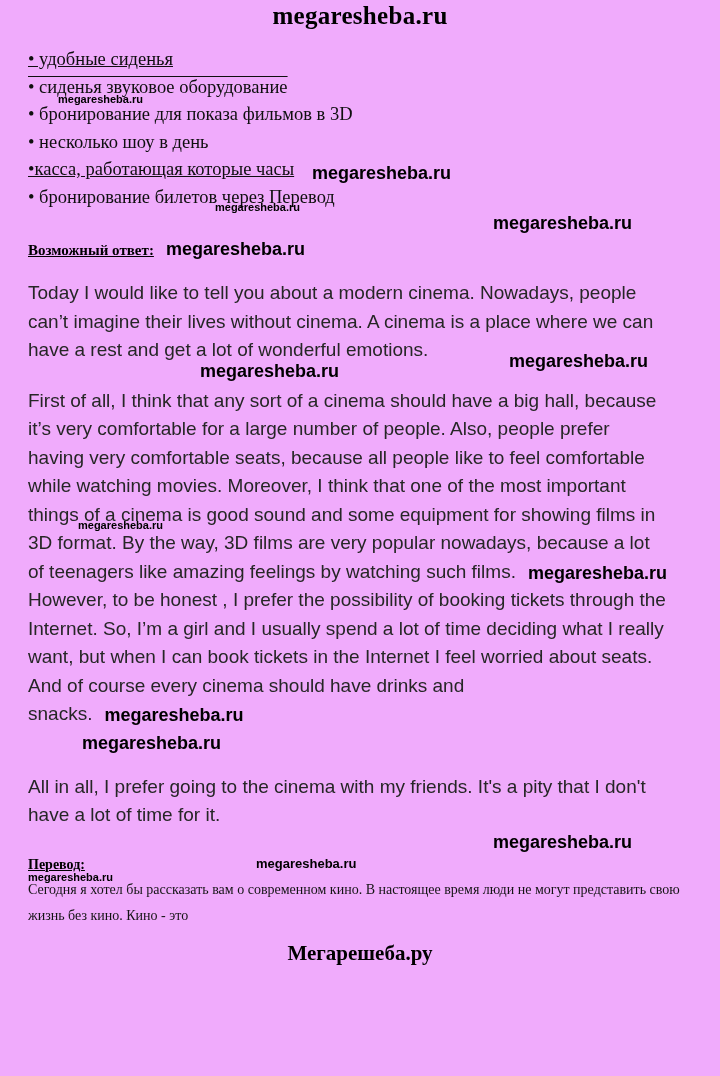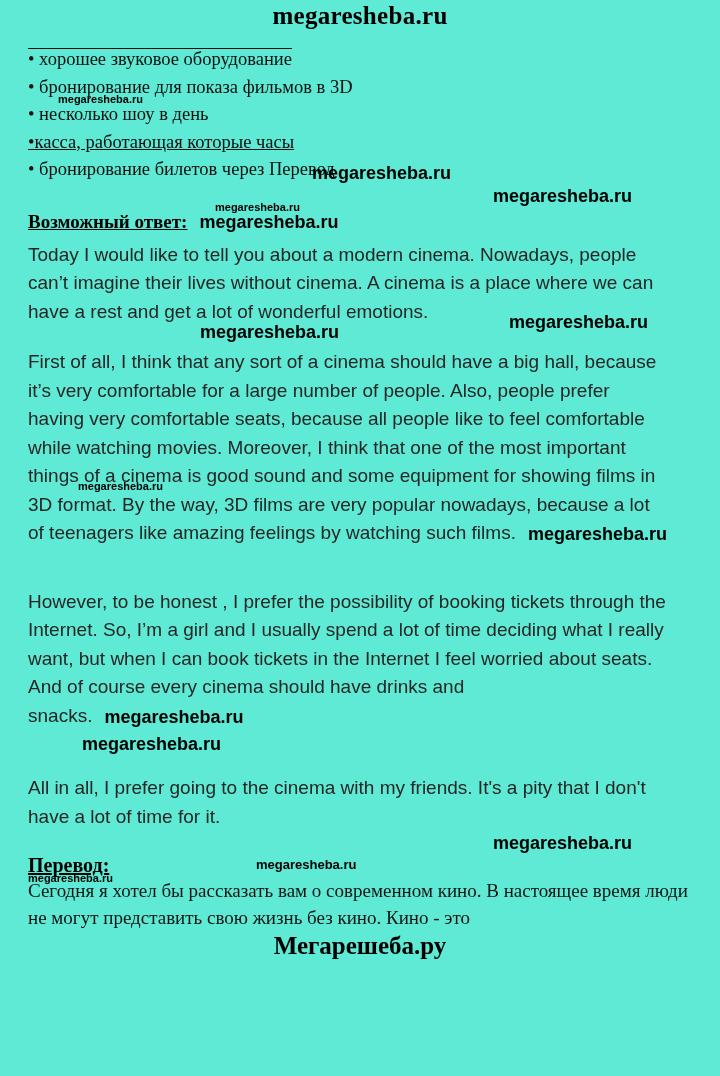--- a/index.html
+++ b/index.html
@@ -1,18 +1,18 @@
 <!DOCTYPE html>
 <html><head>
 <meta charset="utf-8">
 <style>
   * { margin:0; padding:0; box-sizing:border-box; }
   html,body { background:#ffffff; }
   body { width:720px; font-family:"Liberation Serif", serif; color:#111; }
-  .page { position:relative; width:720px; height:1076px; padding:0 28px; background:#5eead4; overflow:hidden; }
+  .page { position:relative; width:720px; height:1076px; padding:0 28px; background:#f0abfc; overflow:hidden; }
 
   .hdr { text-align:center; font-family:"Liberation Serif", serif; font-weight:bold;
          font-size:25px; padding-top:2px; letter-spacing:0.3px; color:#000; }
 
   .bullets { list-style:none; margin-top:16px; position:relative;
              font-size:18.5px; line-height:27.5px; color:#0f0f0f; }
   .bullets li { white-space:nowrap; }
   .u-line  { text-decoration:underline; }
   .o-line  { text-decoration:overline; }
 
@@ -22,49 +22,50 @@
   .wm-xs { font-size:13px; }
   .abs { position:absolute; }
 
   .wm-row-right { text-align:right; padding-right:60px; height:20px; line-height:20px; margin-top:2px; }
   .wm-row-fg { display:flex; height:12px; margin-top:0; }
   .wm-row-fg .wm-f { margin-left:172px; transform:translateY(-4px); }
   .wm-row-fg .wm-g { margin-left:auto; margin-right:44px; transform:translateY(-14px); }
   .wm-row-left { padding-left:54px; height:20px; line-height:20px; margin-top:4px; }
 
   .answer-label-row { margin-top:3px; line-height:26px; }
-  .sec-label { font-family:"Liberation Serif", serif; font-weight:bold; font-size:19px;
+  .sec-label { font-family:"Liberation Serif", serif; font-weight:bold; font-size:15px;
                text-decoration:underline; color:#000; }
   .answer-label-row .wm-md { margin-left:12px; }
 
   .para { font-family:"Liberation Sans", sans-serif; font-size:19px; line-height:28.5px;
           color:#262626; width:640px; position:relative; }
-  .p1 { margin-top:5px; }
+  .p1 { margin-top:16px; }
   .p2 { margin-top:10px; }
   .p3 { margin-top:20px; }
   .para .wm-inline { margin-left:12px; position:relative; top:1px; }
-  .para .cont { display:block;margin-top:40px; }
+  .para .cont { display:block; }
 
   .trans-label-row { margin-top:2px; position:relative; height:22px; line-height:20px; }
-  .trans-label-row .sec-label { font-size:20px; }
-  .trans-para { margin-top:1px; font-family:"Liberation Serif", serif; font-size:19px;
+  .trans-label-row .sec-label { font-size:14px; }
+  .trans-para { margin-top:1px; font-family:"Liberation Serif", serif; font-size:14px;
                 line-height:26.5px; color:#141414; width:668px; }
 
   .ftr { text-align:center; font-family:"Liberation Serif", serif; font-weight:bold;
-         font-size:25px; margin-top:1px; color:#000; }
+         font-size:21px; margin-top:11px; color:#000; }
 </style>
 </head>
 <body>
 
 <div class="page">
 
   <div class="hdr">megaresheba.ru</div>
 
   <ul class="bullets">
-    <li class="o-line">• хорошее звуковое оборудование</li>
+    <li class="u-line">• удобные сиденья</li>
+    <li class="o-line">• сиденья звуковое оборудование</li>
     <li>• бронирование для показа фильмов в 3D</li>
     <li>• несколько шоу в день</li>
     <li class="u-line">•касса, работающая которые часы</li>
     <li>• бронирование билетов через Перевод</li>
     <span class="wm wm-sm abs" style="left:30px; top:40px;">megaresheba.ru</span>
     <span class="wm wm-md abs" style="left:284px; top:114px;">megaresheba.ru</span>
     <span class="wm wm-sm abs" style="left:187px; top:148px;">megaresheba.ru</span>
   </ul>
 
   <div class="wm-row-right">

